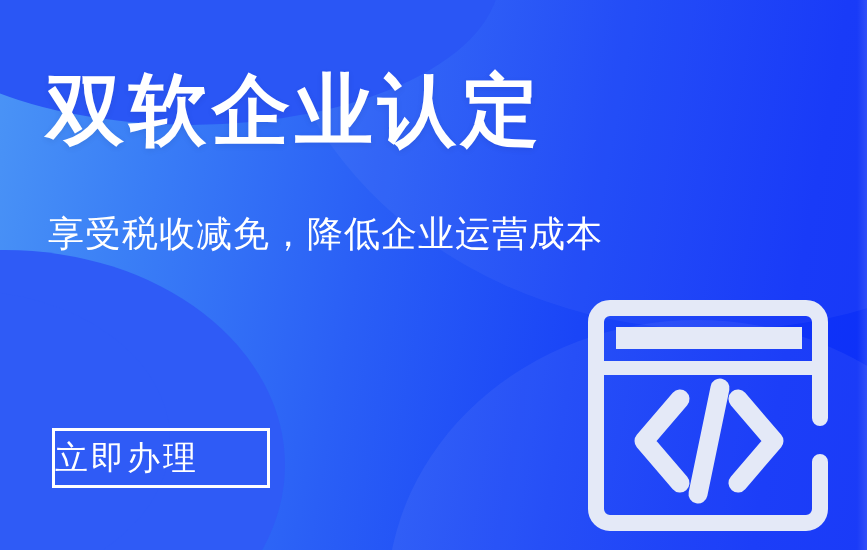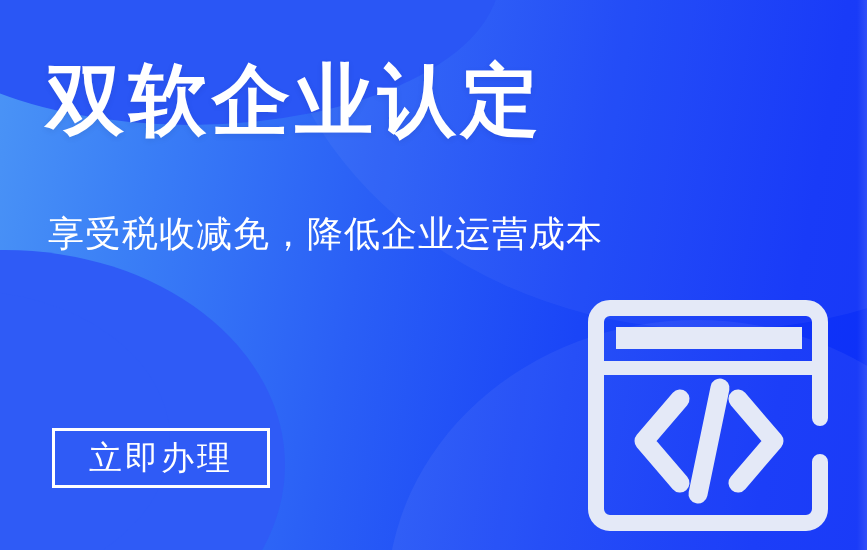--- a/index.html
+++ b/index.html
@@ -87,21 +87,21 @@
   .content {
     position: absolute;
     left: 46px;
     top: 0;
     width: 700px;
     height: 100%;
   }
   .title {
     position: absolute;
     left: 0;
-    top: 60px;
+    top: 70px;
     margin: 0;
     color: #ffffff;
     font-size: 78px;
     font-weight: bold;
     letter-spacing: 5px;
     line-height: 1.05;
     white-space: nowrap;
     text-shadow: 0 2px 6px rgba(0,0,40,0.08);
   }
   .subtitle {
@@ -124,21 +124,21 @@
     height: 60px;
     box-sizing: border-box;
     border: 3px solid #ffffff;
     background: transparent;
     color: #ffffff;
     font-family: "Liberation Sans", "DejaVu Sans", sans-serif;
     font-size: 33px;
     font-weight: normal;
     letter-spacing: 3px;
     line-height: 54px;
-    text-align: center;
+    text-align: left;
     padding: 0;
     cursor: pointer;
     border-radius: 0;
   }
 
   
   .code-icon {
     position: absolute;
     left: 588px;
     top: 300px;

